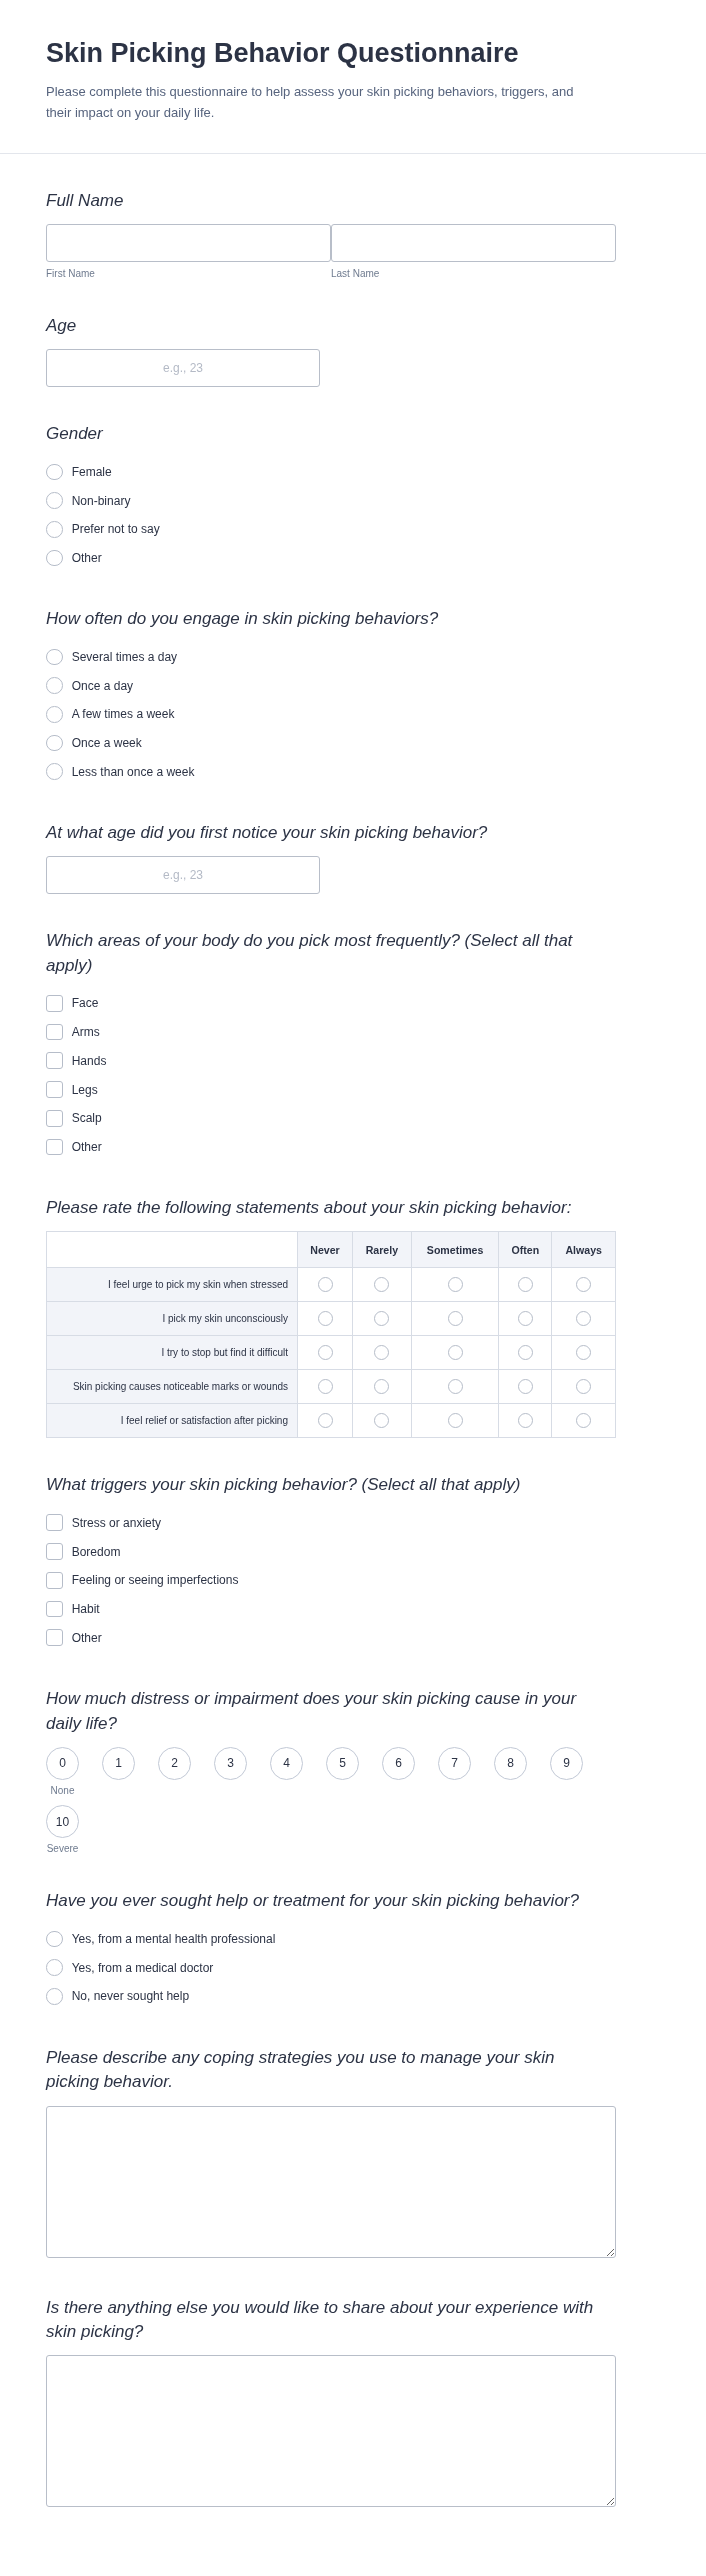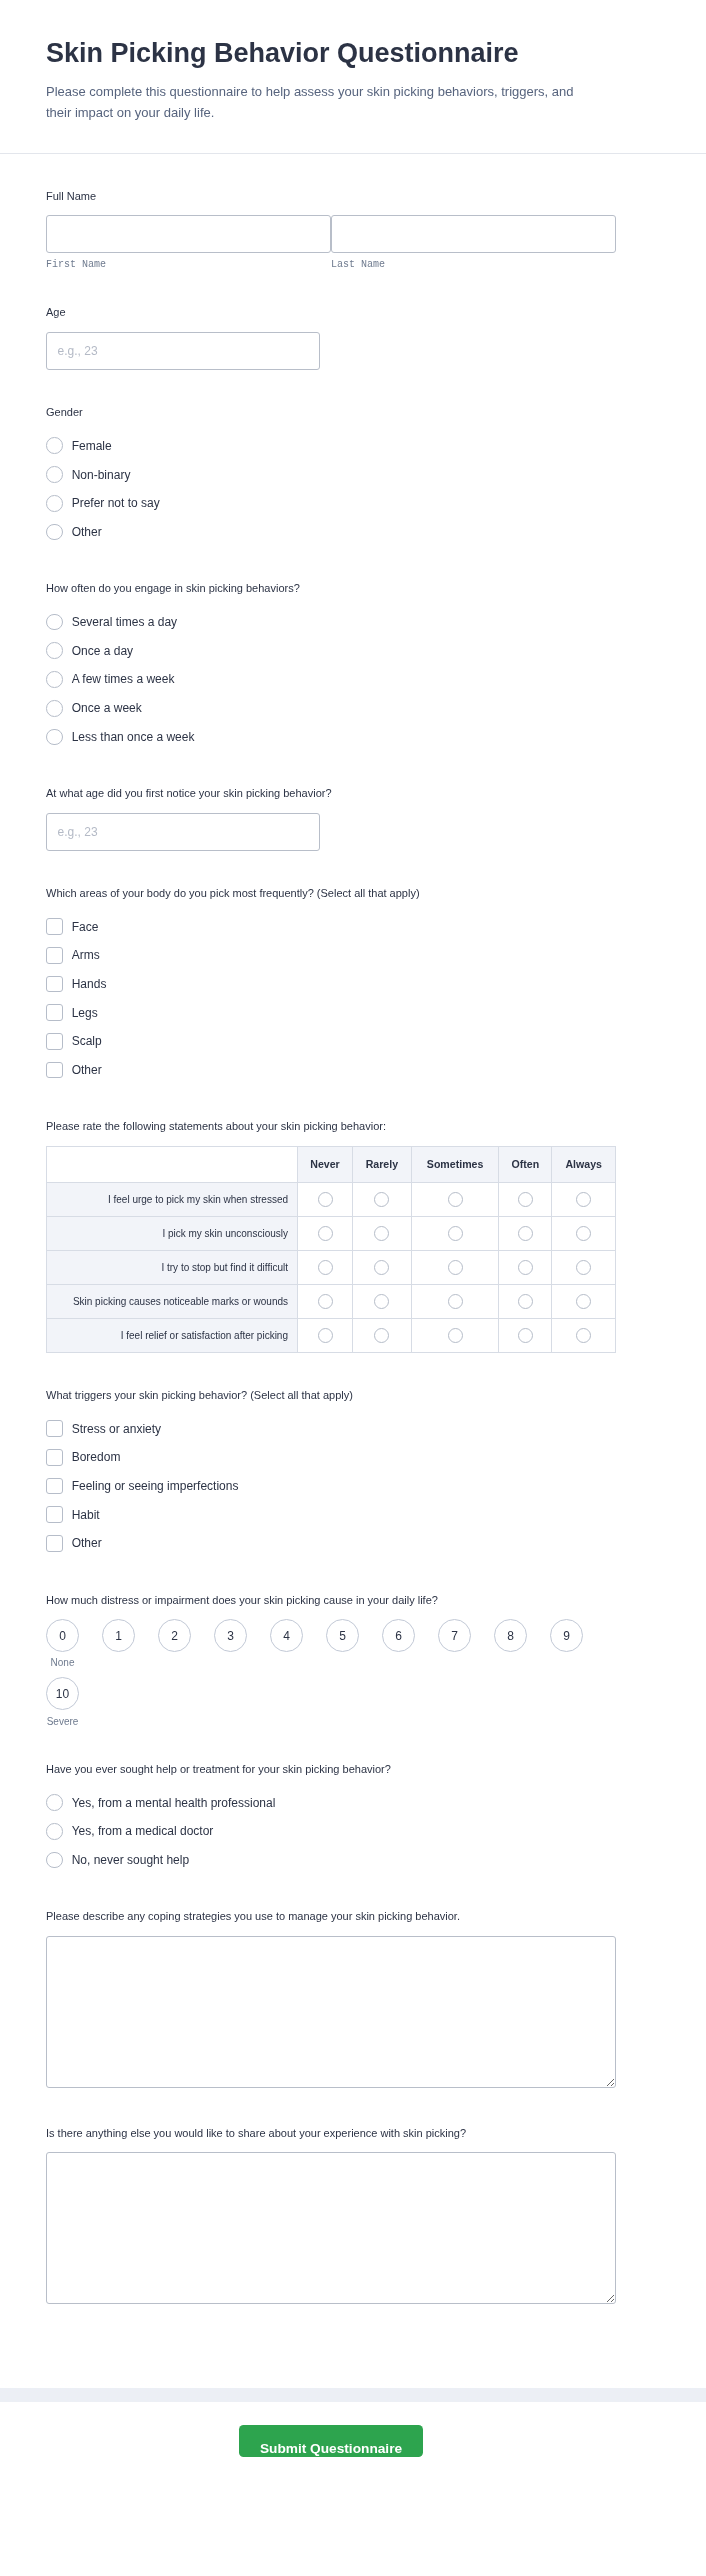--- a/index.html
+++ b/index.html
@@ -25,41 +25,43 @@
     line-height: 1.65;
     color: #57647e;
     max-width: 532px;
   }
   .form-main {
     padding: 35px 46px 46px 46px;
     background: #fff;
   }
   .question { margin-bottom: 35px; max-width: 570px; }
   .q-label {
-    font-size: 11px;
+    font-size: 17px;
     font-weight: 500;
     color: #2c3345;
     line-height: 1.45;
     margin-bottom: 10.6px;
     max-width: 562px;
+    font-style: italic;
   }
   .text-input {
     height: 38px;
     width: 274px;
     border: 0.8px solid #b8bec9;
     border-radius: 3px;
     background: #fff;
     font-family: inherit;
     font-size: 12px;
     color: #2c3345;
     padding: 0 10.6px;
     outline: none;
+    text-align: center;
   }
   .text-input::placeholder { color: #b4bac6; }
-  .name-row { display: flex; max-width: 570px; font-family: Liberation Mono, monospace; }
+  .name-row { display: flex; max-width: 570px; }
   .name-col { flex: 1; }
   .name-col .text-input { width: 100%; }
   .sublabel { margin-top: 6px; font-size: 10px; color: #6f7b8f; }
   .option-row {
     display: flex;
     align-items: center;
     gap: 9px;
     padding: 6px 0;
     cursor: pointer;
     max-width: 562px;

